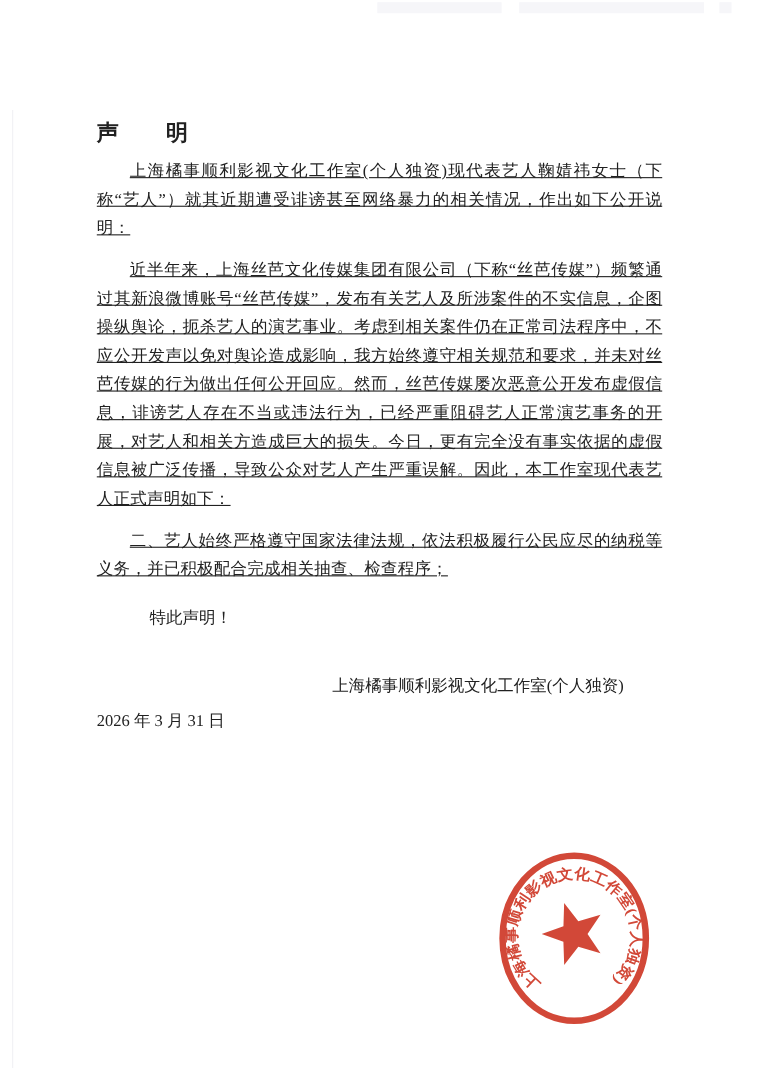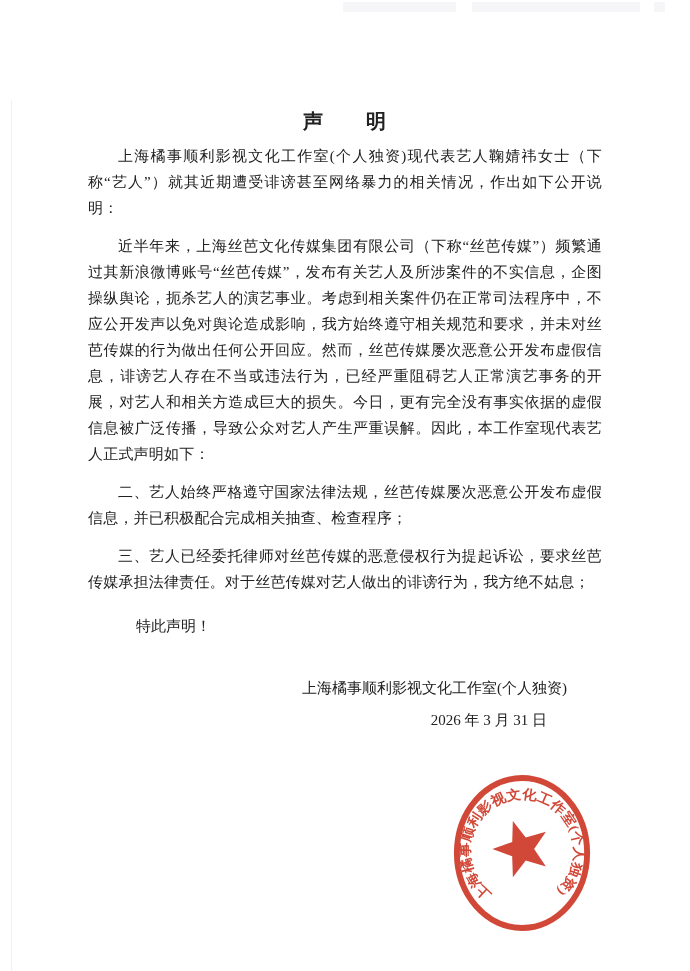--- a/index.html
+++ b/index.html
@@ -19,53 +19,53 @@
   
   .scan-edge{position:absolute;left:11px;top:100px;bottom:0;width:1px;background:#f1f1f4;}
 
   .sheet{
     position:relative;
     padding:108px 88px 0 88px;
     box-sizing:border-box;
     width:690px;
   }
   .doc-title{
-    text-align:center;
     font-size:20px;
     font-weight:bold;
     line-height:26px;
     margin:0 0 9px 0;
     letter-spacing:1px;
   }
   .para{
     font-size:15px;
     line-height:26px;
     margin:0 0 12px 0;
     text-align:justify;
     text-indent:2em;
     letter-spacing:0.2px;
+    text-decoration:underline;
   }
   .closing{
     font-size:15px;
     line-height:26px;
     margin:18px;
     text-indent:2em;
   }
   .sig-block{margin-top:36px;}
   .sig-line{
     font-size:15px;
     line-height:26px;
     text-align:right;
     padding-right:35px;
     margin:0;
   }
   .date-line{
     font-size:15px;
     line-height:26px;
-    text-align:right;
+    text-align:left;
     padding-right:55px;
     margin:6px 0 0 0;
   }
   .seal{
     position:absolute;
     left:448px;top:772px;
     width:148px;height:164px;
     mix-blend-mode:multiply;
     opacity:0.93;
     pointer-events:none;
@@ -86,22 +86,21 @@
 <div class="top-bar b1"></div>
 <div class="top-bar b2"></div>
 <div class="top-bar b3"></div>
 <div class="scan-edge"></div>
 
 <div class="sheet">
   <h1 class="doc-title">声　　明</h1>
 
   <p class="para">上海橘事顺利影视文化工作室(个人独资)现代表艺人鞠婧祎女士（下称“艺人”）就其近期遭受诽谤甚至网络暴力的相关情况，作出如下公开说明：</p>
   <p class="para">近半年来，上海丝芭文化传媒集团有限公司（下称“丝芭传媒”）频繁通过其新浪微博账号“丝芭传媒”，发布有关艺人及所涉案件的不实信息，企图操纵舆论，扼杀艺人的演艺事业。考虑到相关案件仍在正常司法程序中，不应公开发声以免对舆论造成影响，我方始终遵守相关规范和要求，并未对丝芭传媒的行为做出任何公开回应。然而，丝芭传媒屡次恶意公开发布虚假信息，诽谤艺人存在不当或违法行为，已经严重阻碍艺人正常演艺事务的开展，对艺人和相关方造成巨大的损失。今日，更有完全没有事实依据的虚假信息被广泛传播，导致公众对艺人产生严重误解。因此，本工作室现代表艺人正式声明如下：</p>
-  <p class="para">二、艺人始终严格遵守国家法律法规，丝芭传媒屡次恶意公开发布虚假信息，并已积极配合完成相关抽查、检查程序；</p>
-  <p class="para">三、艺人已经委托律师对丝芭传媒的恶意侵权行为提起诉讼，要求丝芭传媒承担法律责任。对于丝芭传媒对艺人做出的诽谤行为，我方绝不姑息；</p>
+  <p class="para">二、艺人始终严格遵守国家法律法规，依法积极履行公民应尽的纳税等义务，并已积极配合完成相关抽查、检查程序；</p>
 
   <p class="closing">特此声明！</p>
 
   <div class="sig-block">
     <p class="sig-line">上海橘事顺利影视文化工作室(个人独资)</p>
     <p class="date-line">2026 年 3 月 31 日</p>
   </div>
 </div>
 
 <div class="seal">

